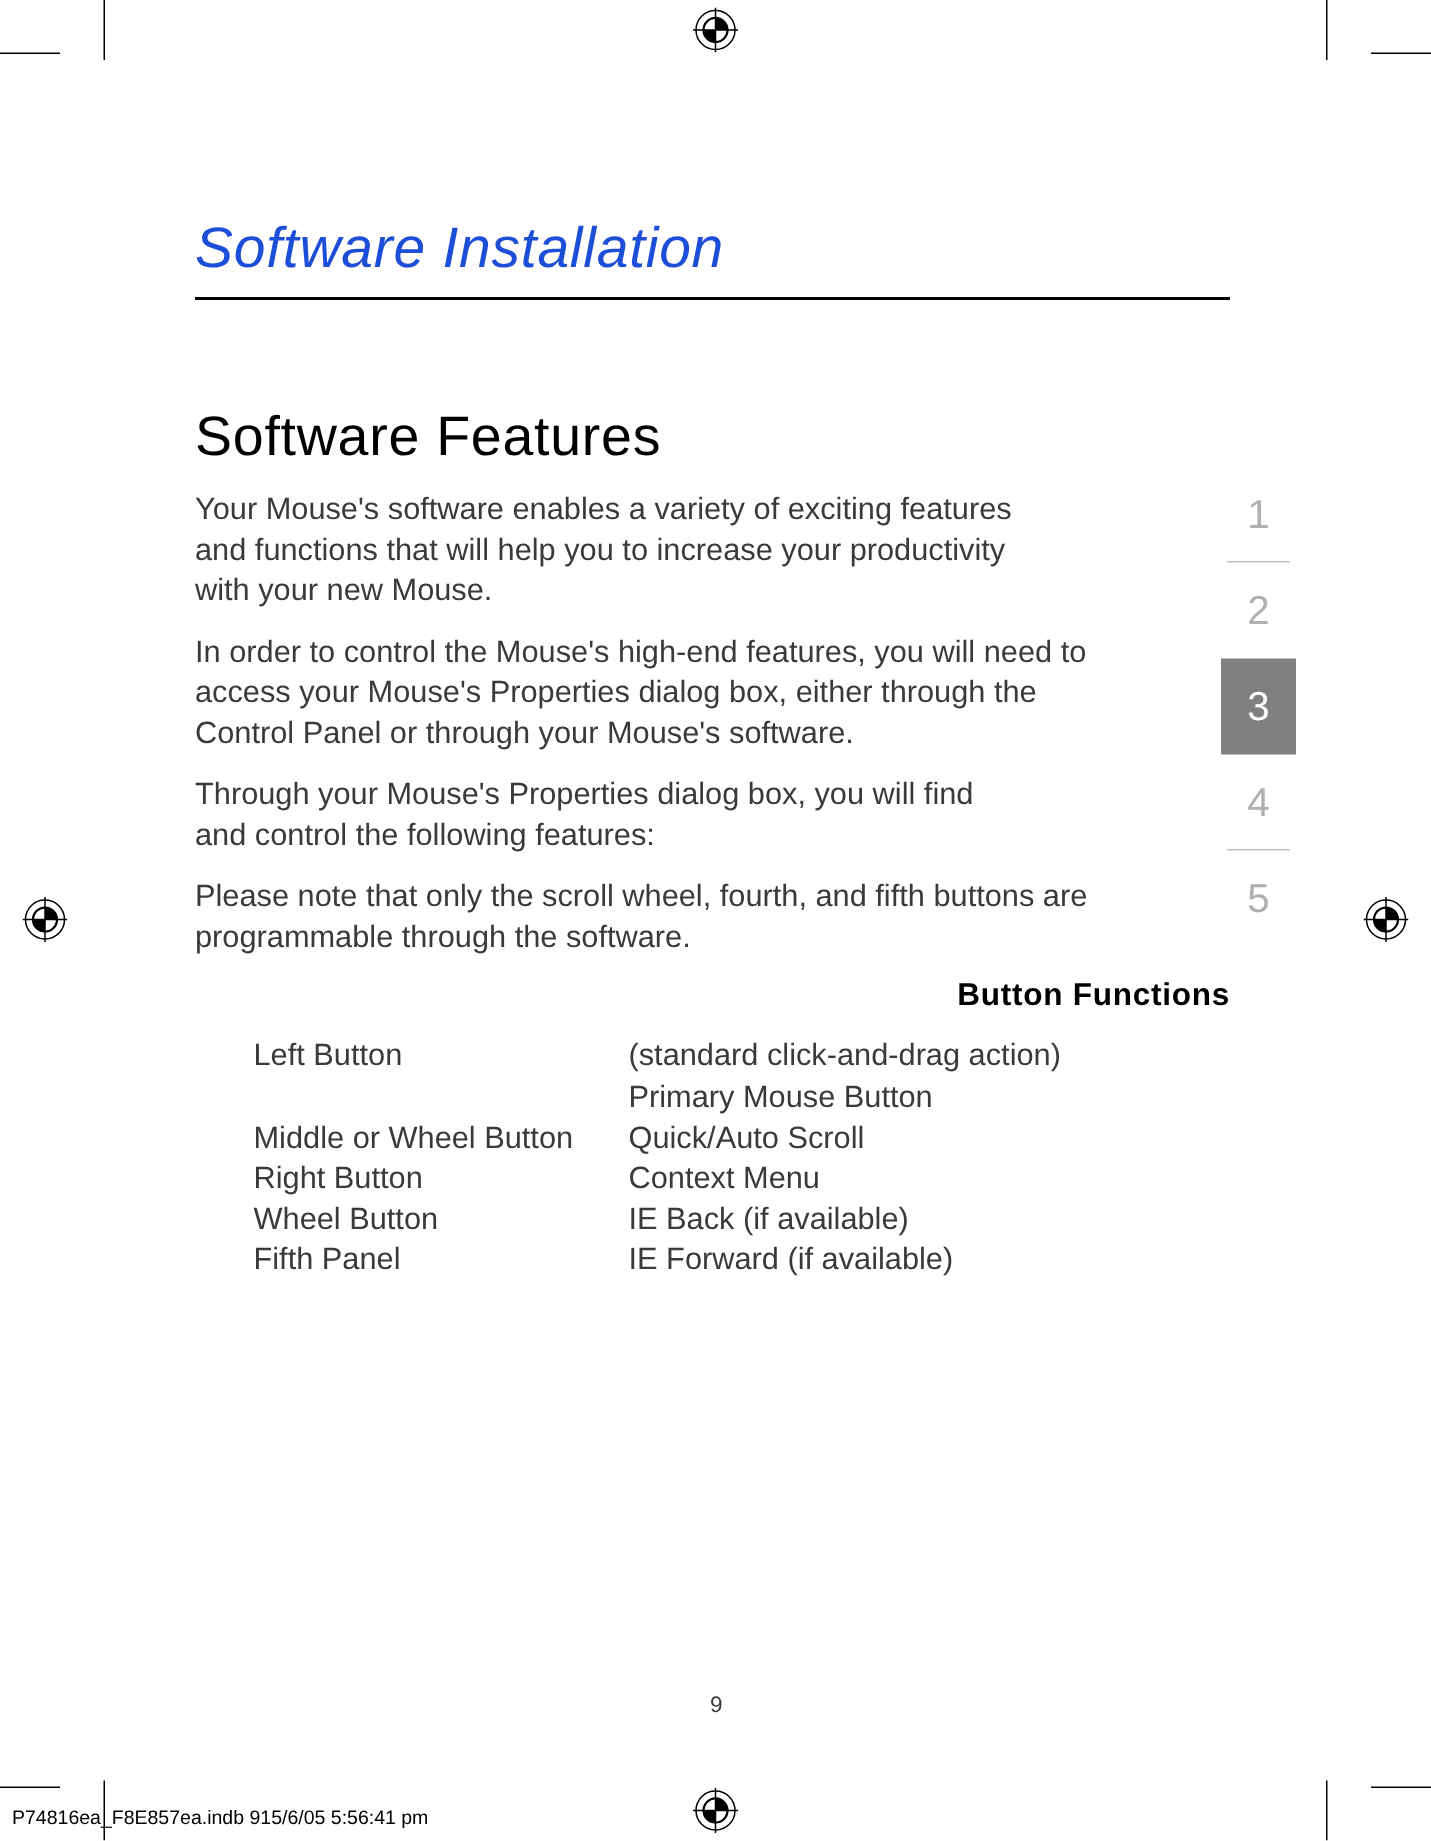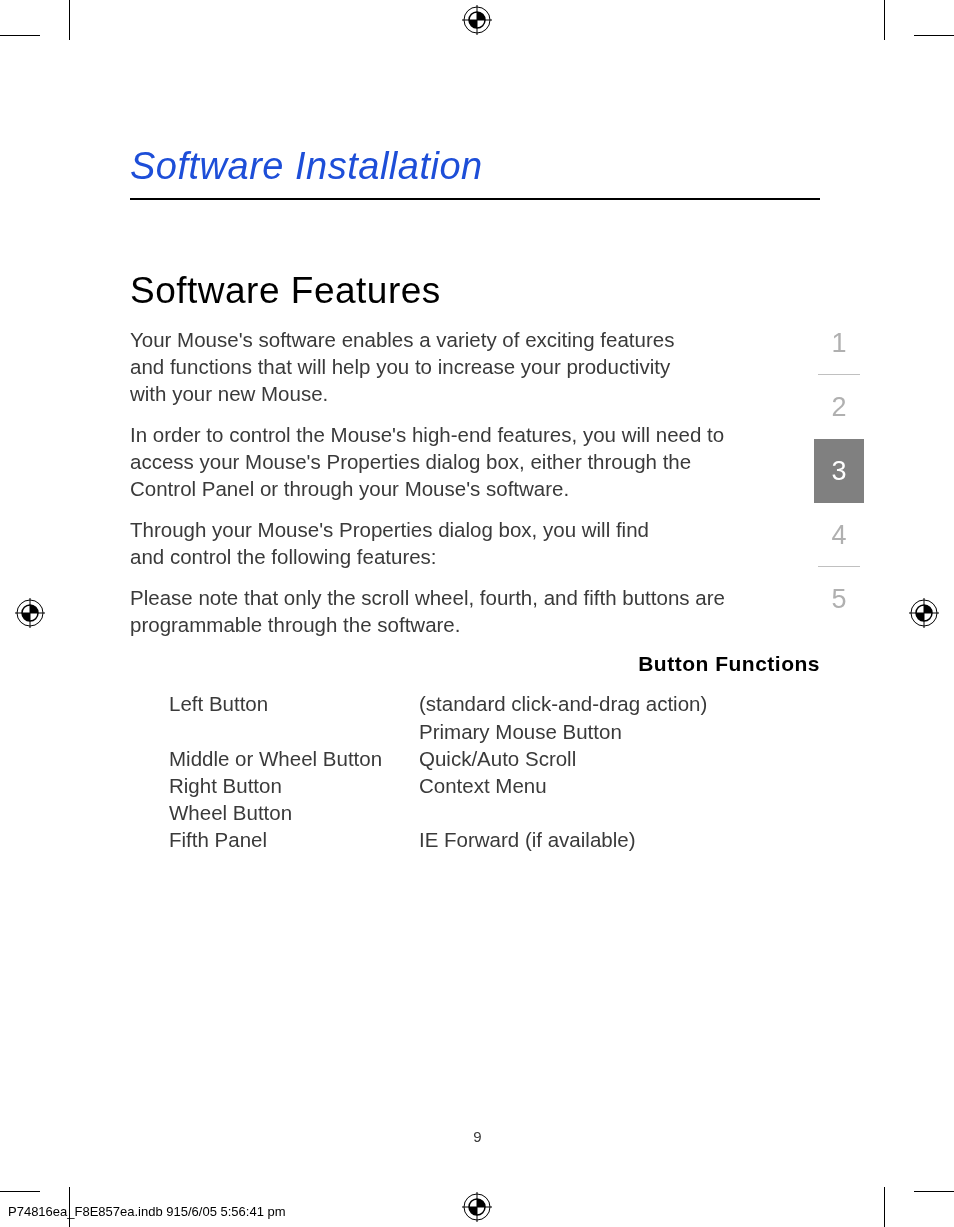--- a/index.html
+++ b/index.html
@@ -238,20 +238,21 @@
       <div class="row">
         <div class="col1">Middle or Wheel Button</div>
         <div class="col2">Quick/Auto Scroll</div>
       </div>
       <div class="row">
         <div class="col1">Right Button</div>
         <div class="col2">Context Menu</div>
       </div>
       <div class="row">
         <div class="col1">Wheel Button</div>
+        <div class="col2">IE Back (if available)</div>
       </div>
       <div class="row">
         <div class="col1">Fifth Panel</div>
         <div class="col2">IE Forward (if available)</div>
       </div>
     </div>
   </div>
 
   <div class="tabs">
     <div class="tab">1</div>

